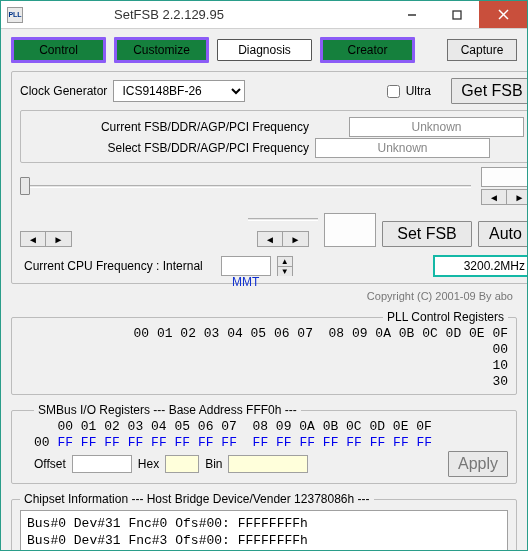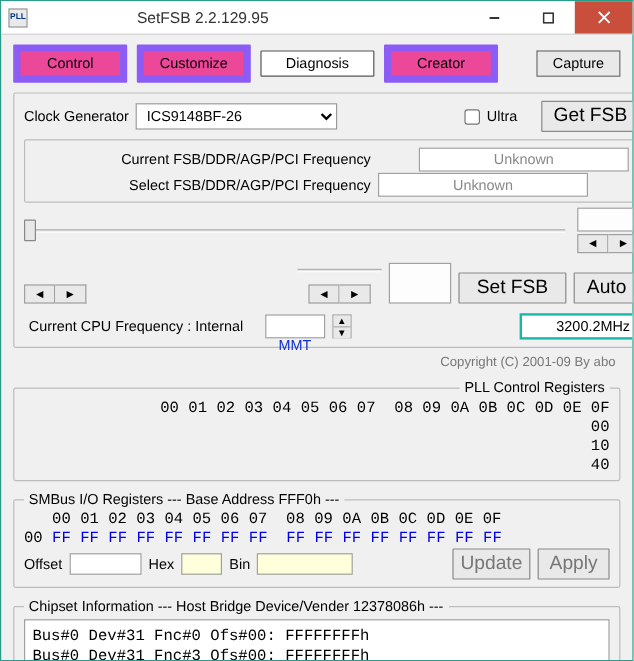--- a/index.html
+++ b/index.html
@@ -63,22 +63,22 @@
     flex-direction: column;
     gap: 4px;
     overflow: hidden;
   }
   .tabbar {
     display: flex;
     gap: 8px;
     align-items: center;
   }
   .tab {
-    border: 6px solid #8b5cf6;
-    background: #ec4899;
+    border: 3px solid #8b5cf6;
+    background: #15803d;
     padding: 3px 0;
     text-align: center;
     width: 95px;
     border-radius: 1px;
     font-size: 12px;
   }
   .tab.active {
     border: 1px solid #555;
     background: #fff;
     font-weight: normal;
@@ -100,21 +100,21 @@
   }
   .row { display: flex; align-items: center; gap: 6px; }
   .lbl { color: #000; }
   select.combo {
     border: 1px solid #999;
     background: #fff;
     font-family: inherit;
     font-size: 12px;
     padding: 2px 4px;
     height: 22px;
-    width: 168px;
+    width: 132px;
   }
   .chk { width: 13px; height: 13px; }
   .btn {
     border: 1px solid #8a8a8a;
     background: #e9e9e9;
     padding: 3px 0;
     text-align: center;
     font-size: 16px;
     width: 75px;
     border-radius: 1px;
@@ -331,37 +331,36 @@
       </div>
     </fieldset>
 
     <div class="copyright">Copyright (C) 2001-09 By abo</div>
 
     <fieldset class="gb mono" style="padding:2px 8px 4px 8px;text-align:right;">
       <legend class="legend-title">PLL Control Registers</legend>
       <div class="mono-line">   00 01 02 03 04 05 06 07  08 09 0A 0B 0C 0D 0E 0F</div>
       <div class="mono-line">00</div>
       <div class="mono-line">10</div>
-      <div class="mono-line">40</div>
+      <div class="mono-line">30</div>
     </fieldset>
 
-    <fieldset class="gb mono" style="padding:2px 8px 6px 8px;">
+    <fieldset class="gb mono" style="padding:2px 8px 6px 22px;">
       <legend class="legend-title">SMBus I/O Registers  --- Base Address FFF0h ---</legend>
       <div class="mono-line">   00 01 02 03 04 05 06 07  08 09 0A 0B 0C 0D 0E 0F</div>
       <div class="mono-line"><span>00 </span><span class="ff">FF</span> <span class="ff">FF</span> <span class="ff">FF</span> <span class="ff">FF</span> <span class="ff">FF</span> <span class="ff">FF</span> <span class="ff">FF</span> <span class="ff">FF</span>  <span class="ff">FF</span> <span class="ff">FF</span> <span class="ff">FF</span> <span class="ff">FF</span> <span class="ff">FF</span> <span class="ff">FF</span> <span class="ff">FF</span> <span class="ff">FF</span></div>
 
       <div class="row" style="margin-top:0; font-family: 'Segoe UI', Tahoma, sans-serif; font-size:12px; gap:6px;">
         <span class="lbl">Offset</span>
         <input class="offset-inp" style="">
         <span class="lbl">Hex</span>
         <input class="hex-inp" style="width: 34px;">
         <span class="lbl">Bin</span>
         <input class="hex-inp" style="width: 80px;">
         <div style="flex:1"></div>
-        <div class="btn dim" style="width:65px">Update</div>
         <div class="btn dim" style="width:60px">Apply</div>
       </div>
     </fieldset>
 
     <fieldset class="gb" style="padding:4px 8px 8px 8px;">
       <legend class="legend-title">Chipset Information  --- Host Bridge Device/Vender 12378086h ---</legend>
       <div class="chipset-box">
         <div>Bus#0 Dev#31 Fnc#0 Ofs#00: FFFFFFFFh</div>
         <div>Bus#0 Dev#31 Fnc#3 Ofs#00: FFFFFFFFh</div>
       </div>

